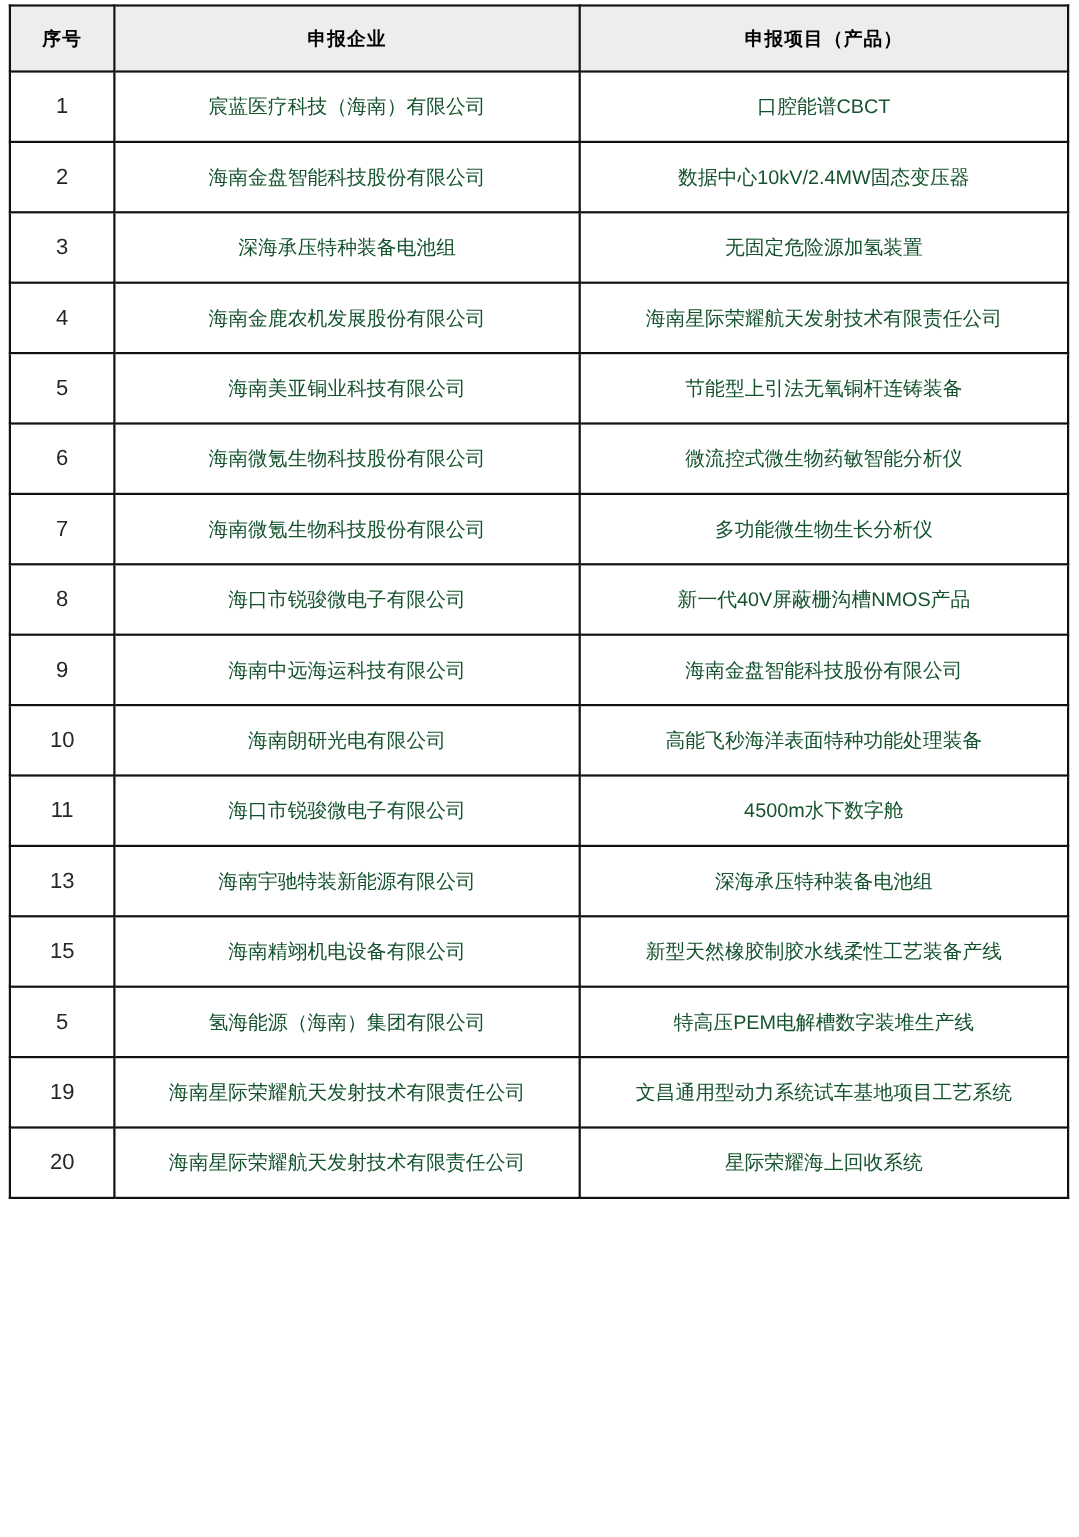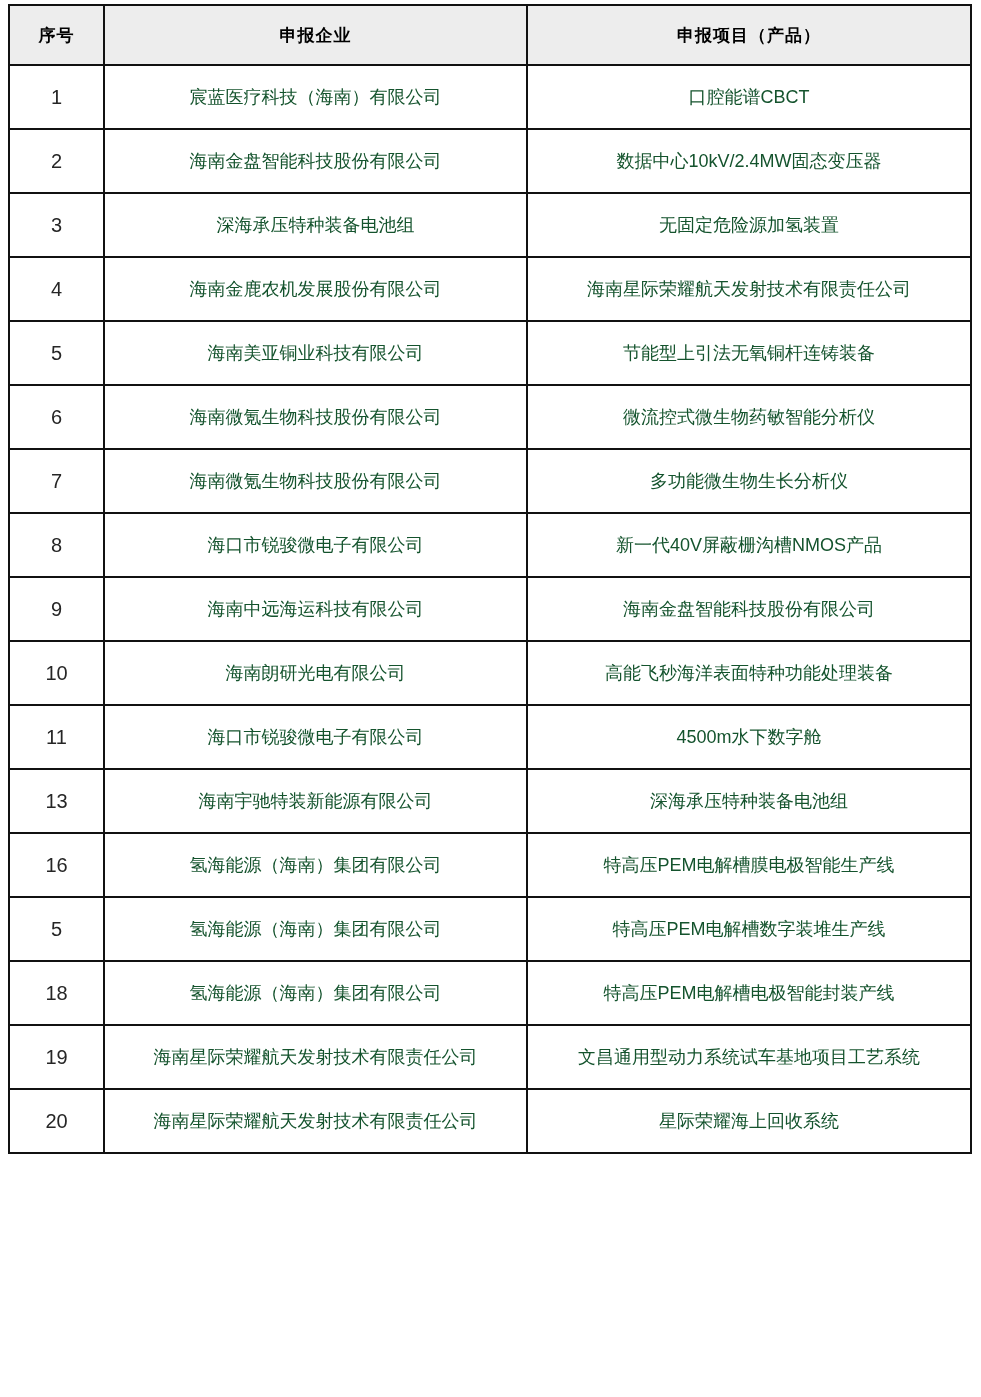--- a/index.html
+++ b/index.html
@@ -141,38 +141,33 @@
   </tr>
 
 
   <tr>
     <td class="col-index">13</td>
     <td class="col-company">海南宇驰特装新能源有限公司</td>
     <td class="col-product">深海承压特种装备电池组</td>
   </tr>
 
 
+  <tr>
+    <td class="col-index">15</td>
+    <td class="col-company">海南精翊机电设备有限公司</td>
+    <td class="col-product">新型天然橡胶制胶水线柔性工艺装备产线</td>
+  </tr>
 
-  <tr>
-    <td class="col-index">16</td>
-    <td class="col-company">氢海能源（海南）集团有限公司</td>
-    <td class="col-product">特高压PEM电解槽膜电极智能生产线</td>
-  </tr>
 
   <tr>
     <td class="col-index">5</td>
     <td class="col-company">氢海能源（海南）集团有限公司</td>
     <td class="col-product">特高压PEM电解槽数字装堆生产线</td>
   </tr>
 
-  <tr>
-    <td class="col-index">18</td>
-    <td class="col-company">氢海能源（海南）集团有限公司</td>
-    <td class="col-product">特高压PEM电解槽电极智能封装产线</td>
-  </tr>
 
   <tr>
     <td class="col-index">19</td>
     <td class="col-company">海南星际荣耀航天发射技术有限责任公司</td>
     <td class="col-product">文昌通用型动力系统试车基地项目工艺系统</td>
   </tr>
 
   <tr>
     <td class="col-index">20</td>
     <td class="col-company">海南星际荣耀航天发射技术有限责任公司</td>

